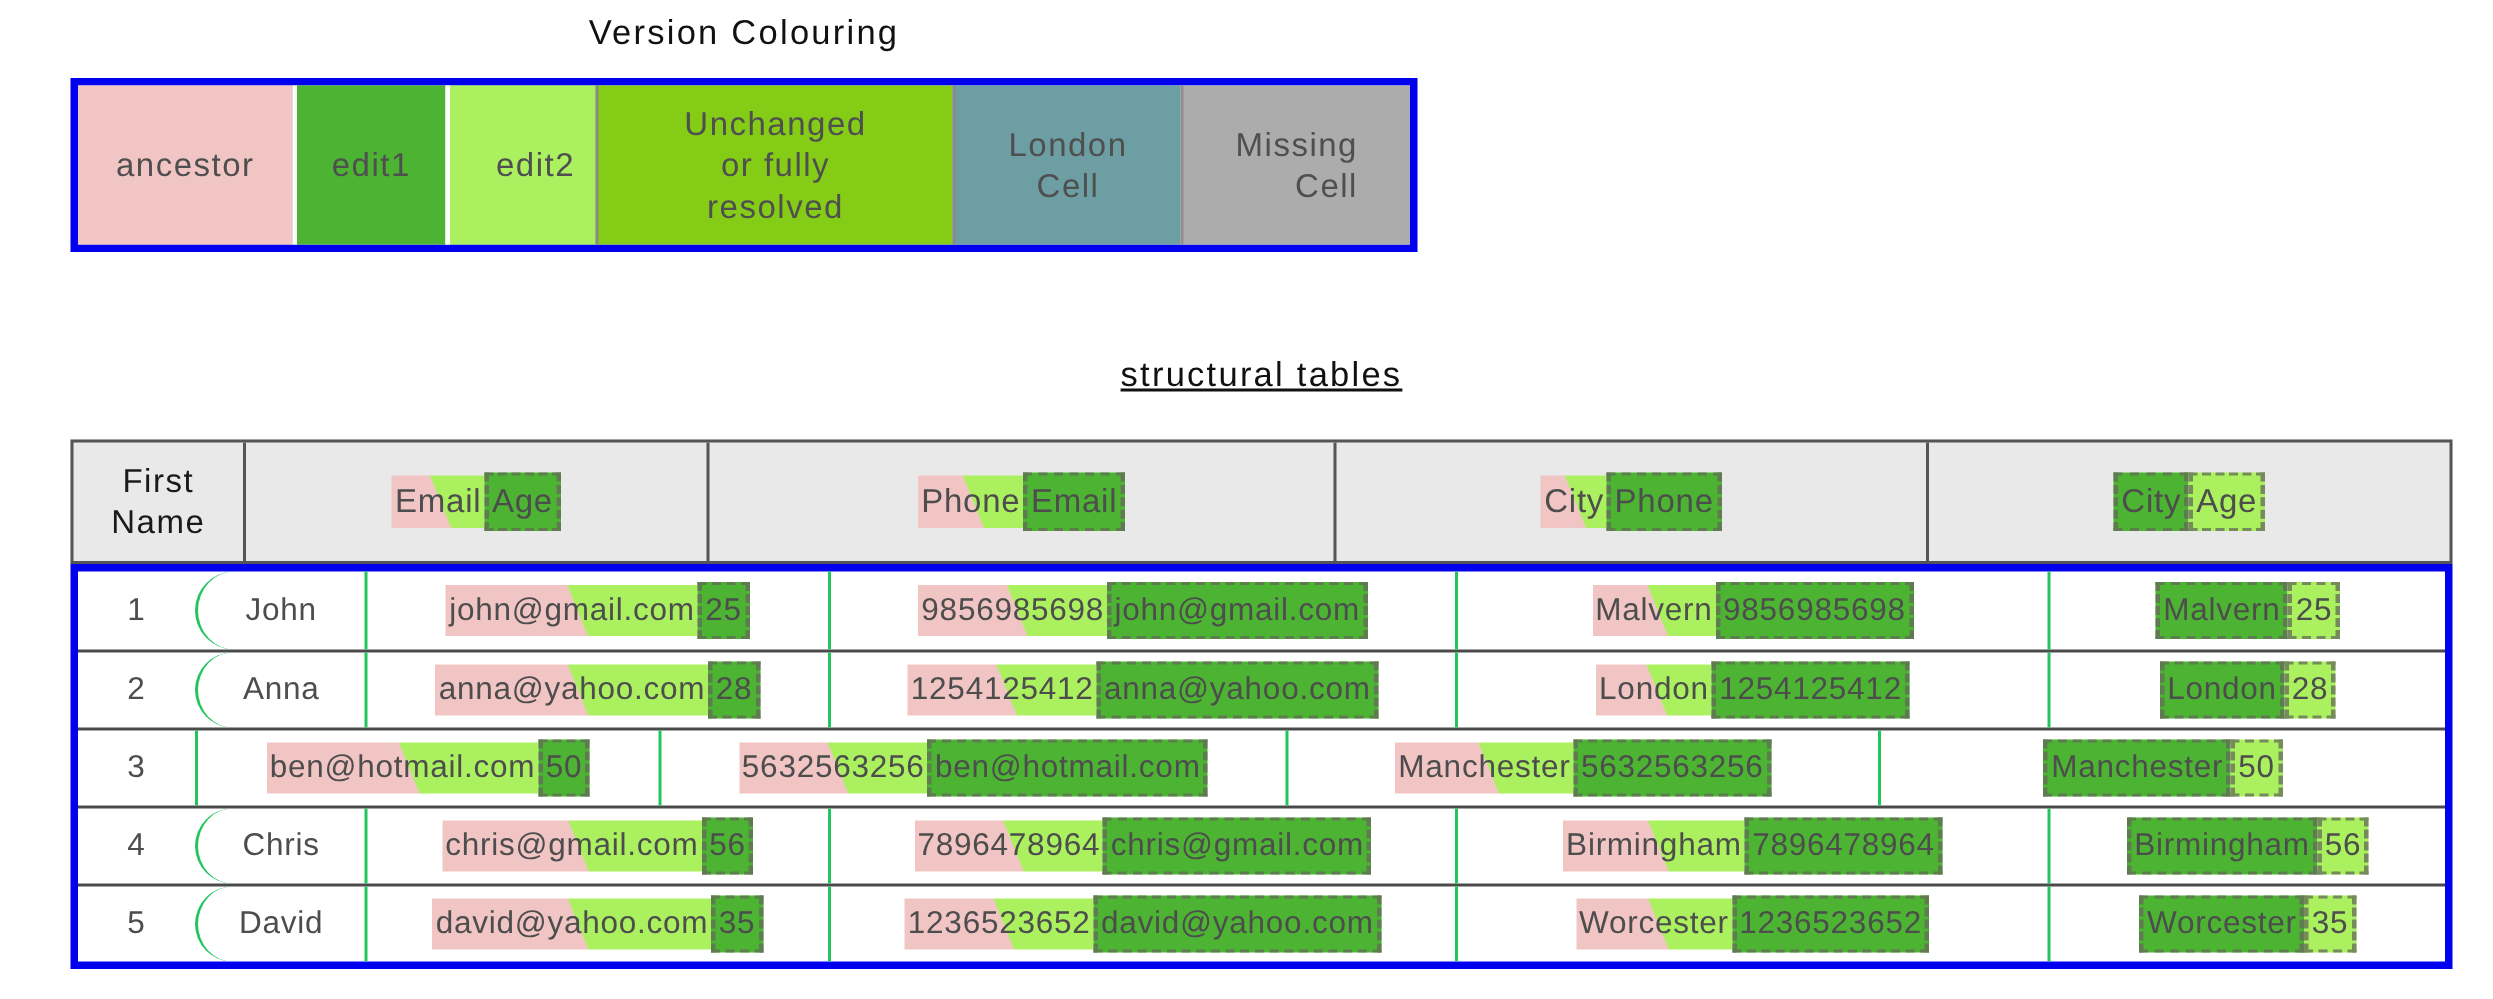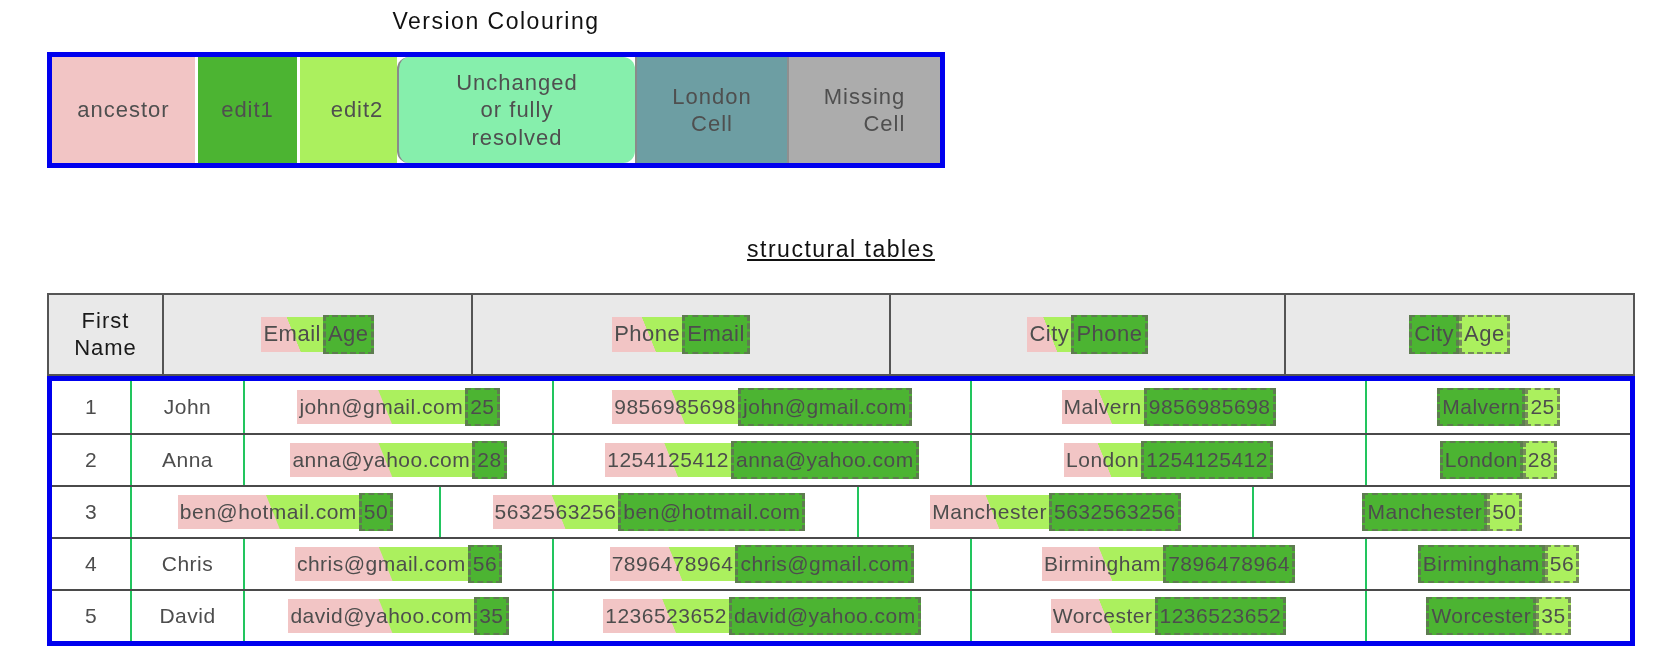--- a/index.html
+++ b/index.html
@@ -18,39 +18,39 @@
   
   #legend{position:absolute; left:47px; top:52px; width:898px; height:116px;
           border:5px solid var(--blue); display:flex; background:#fff;}
   .legend-cell{display:flex; align-items:center; justify-content:center;
                font-size:22px; letter-spacing:1px; color:#4f4f4f; text-align:center;
                white-space:pre-line; line-height:1.25;}
   .legend-cell + .legend-cell{border-left:3px solid #ffffff;}
   .lc-ancestor{flex:0 0 143px; background:var(--pink);}
   .lc-edit1{flex:0 0 102px; background:var(--green);}
   .lc-edit2{flex:0 0 100px; background:var(--lgreen);padding-left:17px;}
-  .lc-unchanged{flex:0 0 238px; background:#86efac; border-left:2px solid #8a8a8a !important;border-radius:12px;}
+  .lc-unchanged{flex:0 0 238px; background:#84cc16; border-left:2px solid #8a8a8a !important;}
   .lc-padding{flex:0 0 152px; background:var(--teal); border-left:2px solid #8a8a8a !important;}
   .lc-missing{flex:1; background:var(--mgray); border-left:2px solid #8f8f8f !important;text-align:right;}
 
   
   #tbl{position:absolute; left:47px; top:293px; width:1588px;}
   #tbl-head{display:flex; border:2px solid var(--line); background:var(--hdrbg); height:83px;}
   .hcell{display:flex; align-items:center; justify-content:center; text-align:center;
          font-size:22px; letter-spacing:1px; color:#1a1a1a; white-space:pre-line; line-height:1.2;}
   .hcell + .hcell{border-left:2px solid var(--line);}
   #tbl-body{border:5px solid var(--blue); background:#fff;}
   .trow{display:flex; height:52px;}
   .trow + .trow{border-top:2px solid #4a4a4a;}
   .tcell{display:flex; align-items:center; justify-content:center; color:var(--txt);
          font-size:21px; letter-spacing:0.5px;}
   .tcell + .tcell{border-left:2px solid #22c55e;}
 
   .col-sr{flex:0 0 78px;}
-  .col-name{flex:0 0 113px;}
+  .col-name{flex:0 0 113px;border-radius:30px;}
   .col-c1{flex:0 0 309px;}
   .col-c2{flex:0 0 418px;}
   .col-c3{flex:0 0 395px;}
   .col-c4{flex:1 1 auto;}
   
   #tbl-head .col-c4{flex:1 1 auto;}
 
   
   .tok{display:inline-block; padding:3px 2px; font-size:21px; letter-spacing:0.5px;
        color:#4d4d4d; line-height:1.3; white-space:nowrap;}

